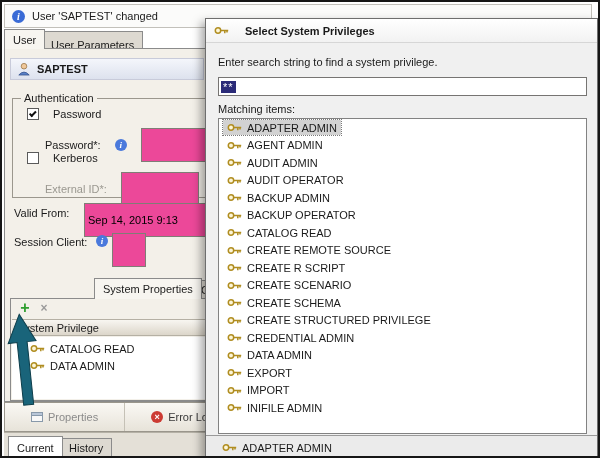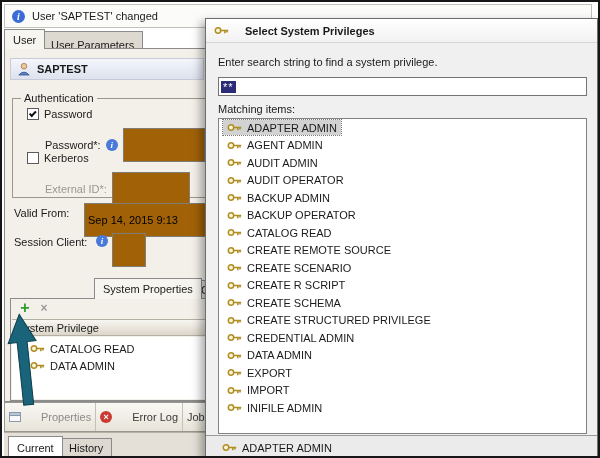--- a/index.html
+++ b/index.html
@@ -28,28 +28,28 @@
   .editor { position:absolute; left:2px; top:46px; width:592px; height:354px;
             background:#f3f0e9; border:1px solid #8b8b8b; }
 
   .user-header { position:absolute; left:8px; top:56px; width:194px; height:22px;
                  background:linear-gradient(#f4f6fb,#dde2ee); border:1px solid #c8cbda;
                  display:flex; align-items:center; gap:6px; padding:0 6px; font-weight:bold; }
 
   fieldset.auth-group { position:absolute; left:10px; top:90px; width:194px; height:106px;
                         border:1px solid #9b978d; background:transparent; }
   fieldset.auth-group legend { margin-left:8px; padding:0 3px; font-size:11px; }
-  .f-row { position:absolute; display:flex; align-items:center; gap:5px; white-space:nowrap; }
+  .f-row { position:absolute; display:flex; align-items:center; gap:14px; white-space:nowrap; }
 
   .cb { width:12px; height:12px; background:#fff; border:1px solid #5a5a5a; flex:0 0 auto;
         display:inline-flex; align-items:center; justify-content:center; }
   .cb .check { width:7px; height:4px; border-left:2px solid #101010; border-bottom:2px solid #101010;
                transform:rotate(-45deg) translate(0,-1px); }
 
-  .txt-input { background:#a16207; border:1px solid #7f7d76; height:18px; padding:16px 3px;
+  .txt-input { background:#ec4899; border:1px solid #7f7d76; height:18px; padding:16px 3px;
                font-family:"Liberation Sans", sans-serif; font-size:11px; }
   .gray-label { color:#9a9890; }
 
   .ptab-granted  { position:absolute; left:8px;  top:278px; height:19px; }
   .ptab-system   { position:absolute; left:92px; top:276px; height:21px; }
   .ptab-third    { position:absolute; left:190px; top:278px; height:19px; width:46px; justify-content:flex-start; }
 
   .priv-panel { position:absolute; left:8px; top:296px; width:228px; height:103px;
                 background:#f3f0e9; border:1px solid #8b8b8b; }
   .plus-btn { position:absolute; left:6px; top:1px; width:16px; height:16px; color:#2f9e2f;
@@ -63,21 +63,21 @@
                 border-bottom:1px solid #b5b0a4; display:flex; align-items:center; padding-left:5px; }
   .tbl-body { position:absolute; left:1px; right:1px; top:38px; bottom:1px; background:#fff;
               padding-top:3px; }
   .tbl-row { height:17px; display:flex; align-items:center; gap:5px; padding-left:18px; }
 
   .annot-arrow { position:absolute; left:4px; top:310px; z-index:5; }
 
   .views-bar { position:absolute; left:2px; top:400px; width:592px; height:30px;
                background:linear-gradient(#faf8f4,#e7e3d9); border:1px solid #9a968c;
                display:flex; align-items:stretch; }
-  .view-item { display:flex; align-items:center; gap:20px; padding:0 4px; border-right:1px solid #c5c1b6; }
+  .view-item { display:flex; align-items:center; gap:5px; padding:0 26px; border-right:1px solid #c5c1b6; }
   .view-item .vlabel { color:#3a3a3a; }
   .view-item.dim .vlabel { color:#8b8b8b; }
   .err-icon { width:12px; height:12px; border-radius:50%; background:#cc3b33; color:#fff;
               display:inline-flex; align-items:center; justify-content:center; font-size:9px; font-weight:bold; }
   .err-icon::after { content:"\00d7"; }
 
   .bottom-strip { position:absolute; left:2px; top:430px; width:592px; height:24px;
                   background:#e4e0d7; border-top:1px solid #b5b1a6; }
   .btab-current { position:absolute; left:6px; top:434px; height:22px; background:#fff;
                   border:1px solid #8b8b8b; border-bottom:none; display:flex; align-items:center;
@@ -330,31 +330,31 @@
             <span>CREATE REMOTE SOURCE</span>
           </span>
         </div>
 
         <div class="dlg-item">
           <span class="hl">
             <svg class="key-svg" width="15" height="9" viewBox="0 0 15 9">
               <circle cx="4" cy="4.5" r="2.7" fill="#fdf6d8" stroke="#b08d20" stroke-width="1.5"></circle>
               <path d="M6.8 4.5 H14.2 M10.8 4.5 V7.2 M13 4.5 V6.4" stroke="#b08d20" stroke-width="1.5" fill="none"></path>
             </svg>
+            <span>CREATE R SCRIPT</span>
+          </span>
+        </div>
+
+        <div class="dlg-item">
+          <span class="hl">
+            <svg class="key-svg" width="15" height="9" viewBox="0 0 15 9">
+              <circle cx="4" cy="4.5" r="2.7" fill="#fdf6d8" stroke="#b08d20" stroke-width="1.5"></circle>
+              <path d="M6.8 4.5 H14.2 M10.8 4.5 V7.2 M13 4.5 V6.4" stroke="#b08d20" stroke-width="1.5" fill="none"></path>
+            </svg>
             <span>CREATE SCENARIO</span>
-          </span>
-        </div>
-
-        <div class="dlg-item">
-          <span class="hl">
-            <svg class="key-svg" width="15" height="9" viewBox="0 0 15 9">
-              <circle cx="4" cy="4.5" r="2.7" fill="#fdf6d8" stroke="#b08d20" stroke-width="1.5"></circle>
-              <path d="M6.8 4.5 H14.2 M10.8 4.5 V7.2 M13 4.5 V6.4" stroke="#b08d20" stroke-width="1.5" fill="none"></path>
-            </svg>
-            <span>CREATE R SCRIPT</span>
           </span>
         </div>
 
         <div class="dlg-item">
           <span class="hl">
             <svg class="key-svg" width="15" height="9" viewBox="0 0 15 9">
               <circle cx="4" cy="4.5" r="2.7" fill="#fdf6d8" stroke="#b08d20" stroke-width="1.5"></circle>
               <path d="M6.8 4.5 H14.2 M10.8 4.5 V7.2 M13 4.5 V6.4" stroke="#b08d20" stroke-width="1.5" fill="none"></path>
             </svg>
             <span>CREATE SCHEMA</span>

